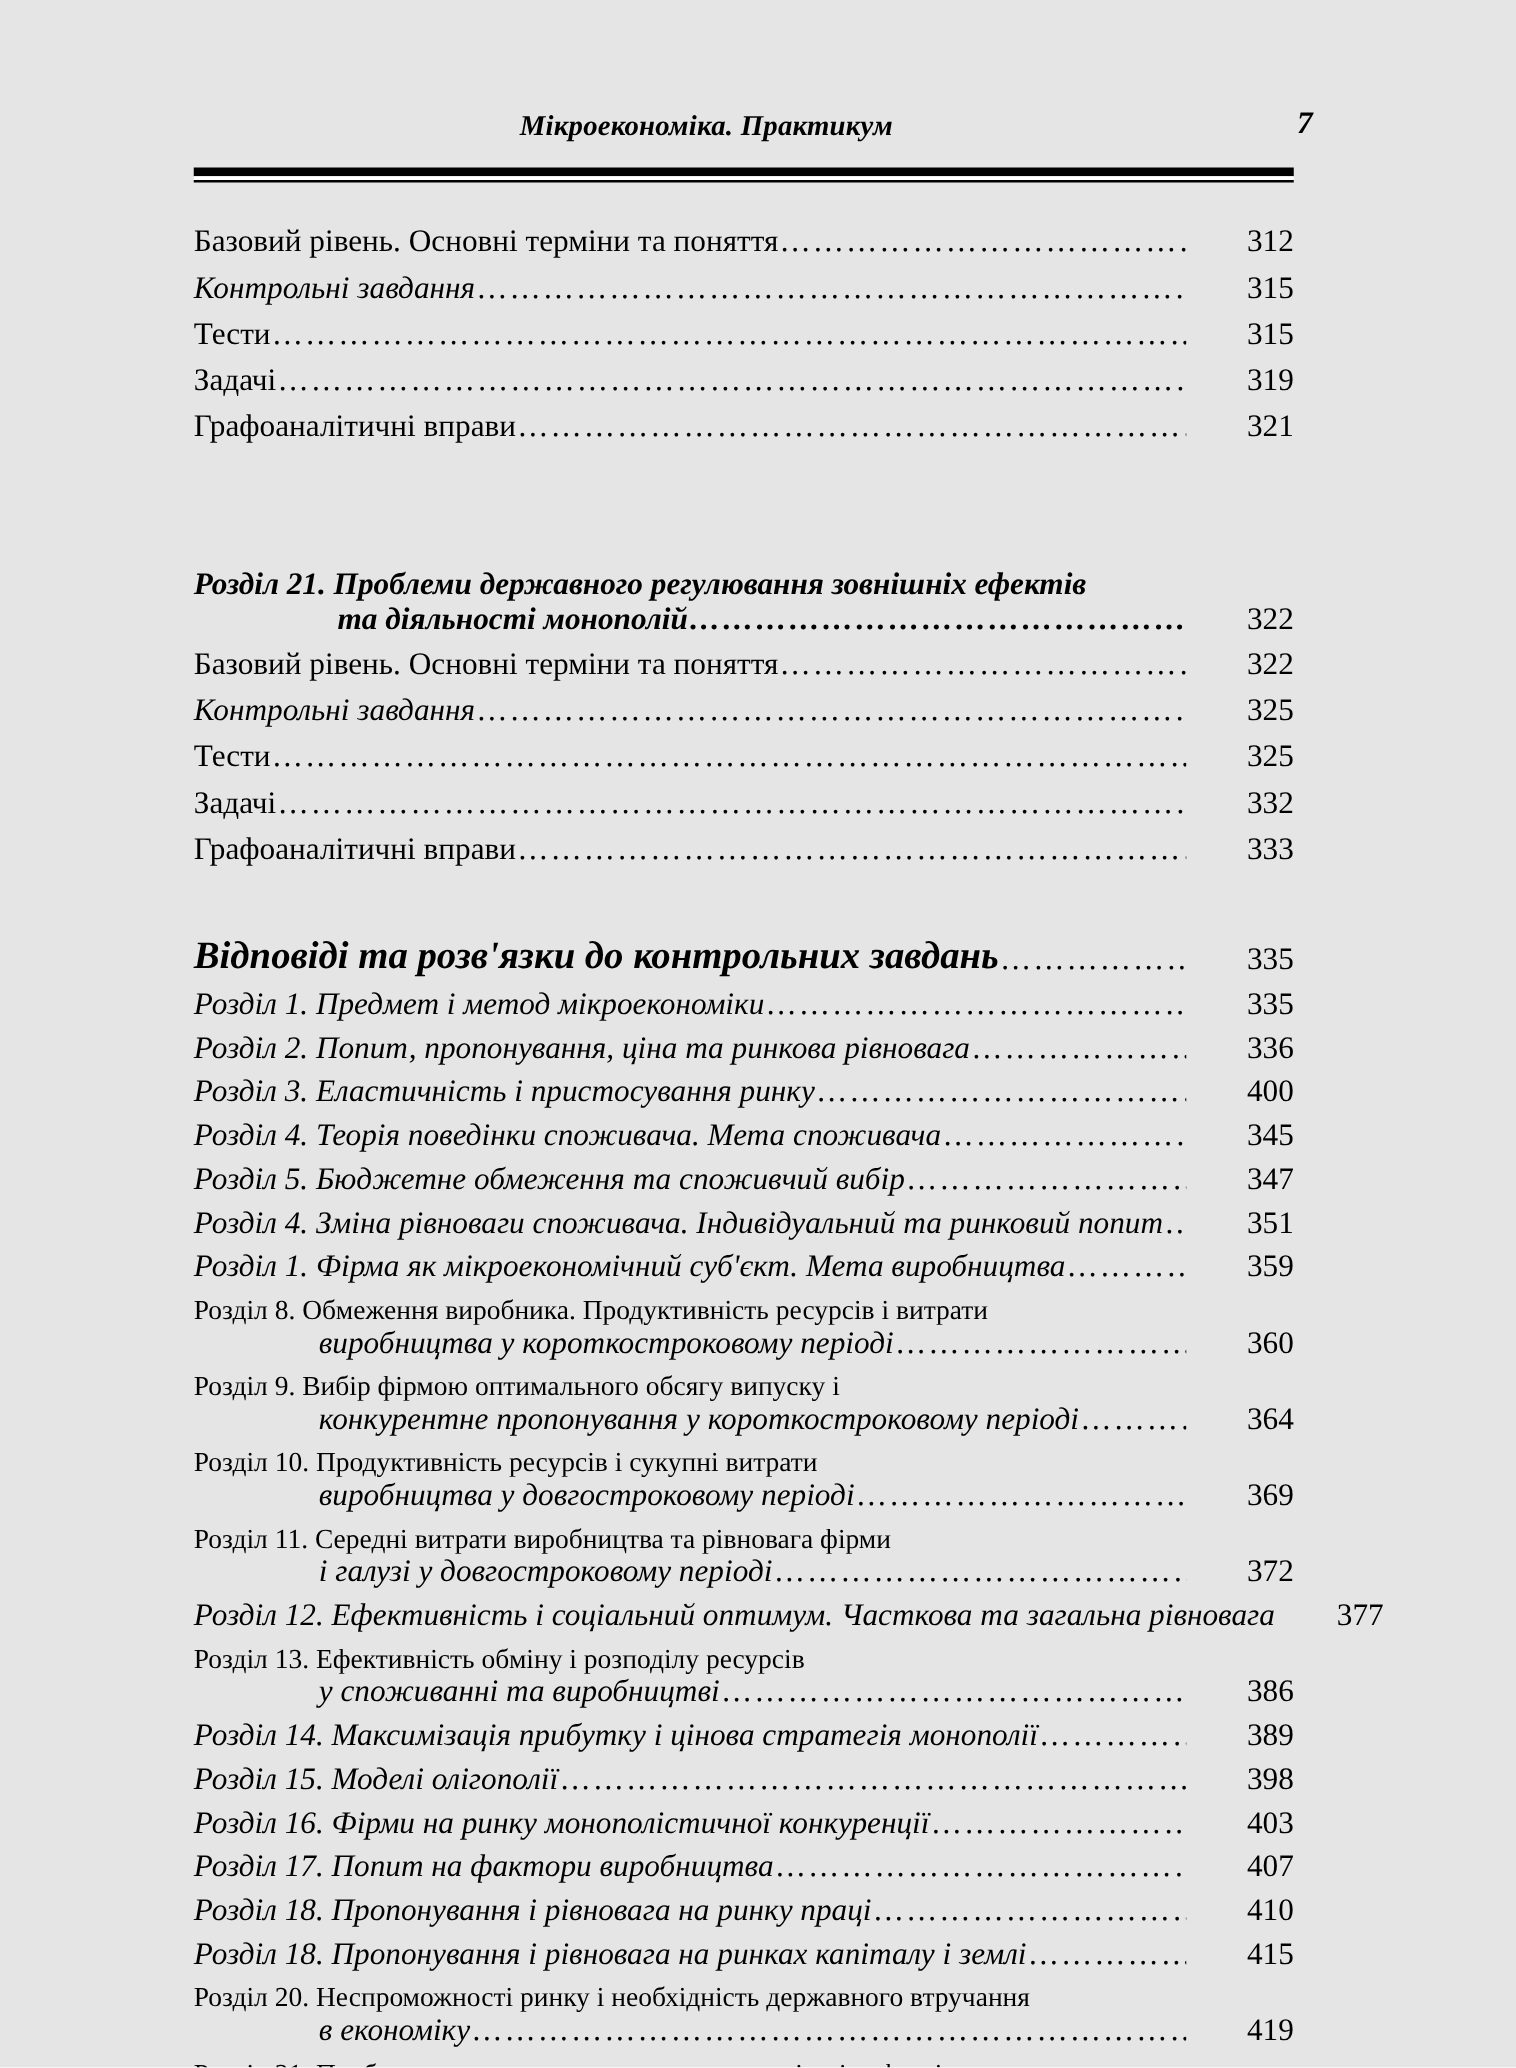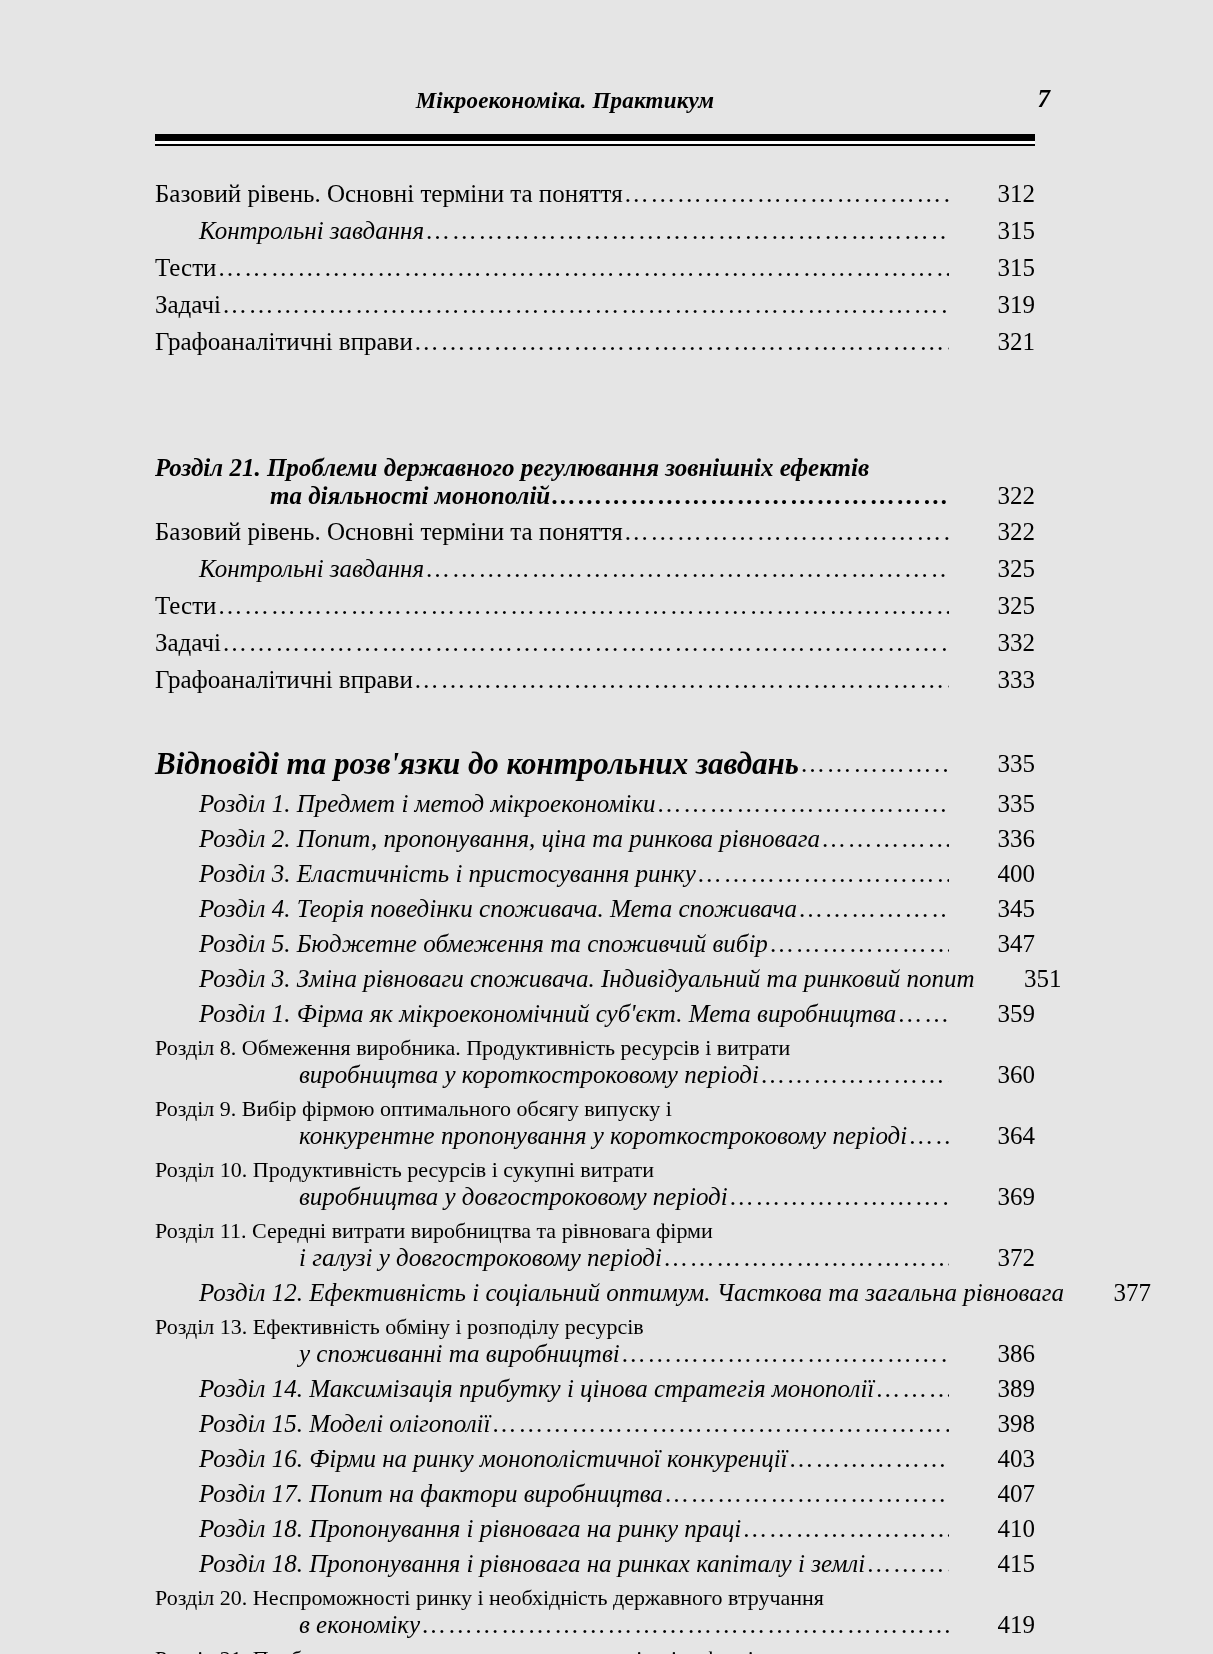--- a/index.html
+++ b/index.html
@@ -62,21 +62,21 @@
     background: #fff;
   }
   .rule-thin {
     height: 2px;
     background: #000;
   }
 
   
   .toc-row {
     display: flex;
-    align-items: center;
+    align-items: flex-end;
     width: 100%;
     line-height: 1.12;
   }
   .toc-label {
     white-space: nowrap;
     font-size: 25px;
   }
   .toc-leader {
     flex: 1 1 auto;
     overflow: hidden;
@@ -89,21 +89,21 @@
   .toc-page {
     flex: 0 0 auto;
     width: 78px;
     text-align: right;
     font-size: 25px;
     font-style: normal;
     font-weight: normal;
     padding-left: 6px;
   }
 
-  .it .toc-label { font-style: italic; margin-left: 44px; }
+  .it .toc-label { font-style: italic; }
   .nolead .toc-leader { visibility: hidden; }
 
   .plain { font-style: normal; }
 
   
   .gap-sm { height: 8px; }
   .gap-lg { height: 44px; }
 
   
   .head21 .toc-label,
@@ -280,21 +280,21 @@
         <div>
           <div class="toc-row it">
             <span class="toc-label">Розділ 5. Бюджетне обмеження та споживчий вибір</span>
             <span class="toc-leader">……………………………………………………………………………………………………………</span>
             <span class="toc-page">347</span>
           </div>
         </div>
 
         <div>
           <div class="toc-row it">
-            <span class="toc-label">Розділ 3. Зміна рівноваги споживача. Індивідуальний та ринковий попит</span>
+            <span class="toc-label">Розділ 4. Зміна рівноваги споживача. Індивідуальний та ринковий попит</span>
             <span class="toc-leader">……………………………………………………………………………………………………………</span>
             <span class="toc-page">351</span>
           </div>
         </div>
 
         <div>
           <div class="toc-row it">
             <span class="toc-label">Розділ 1. Фірма як мікроекономічний суб'єкт. Мета виробництва</span>
             <span class="toc-leader">……………………………………………………………………………………………………………</span>
             <span class="toc-page">359</span>

